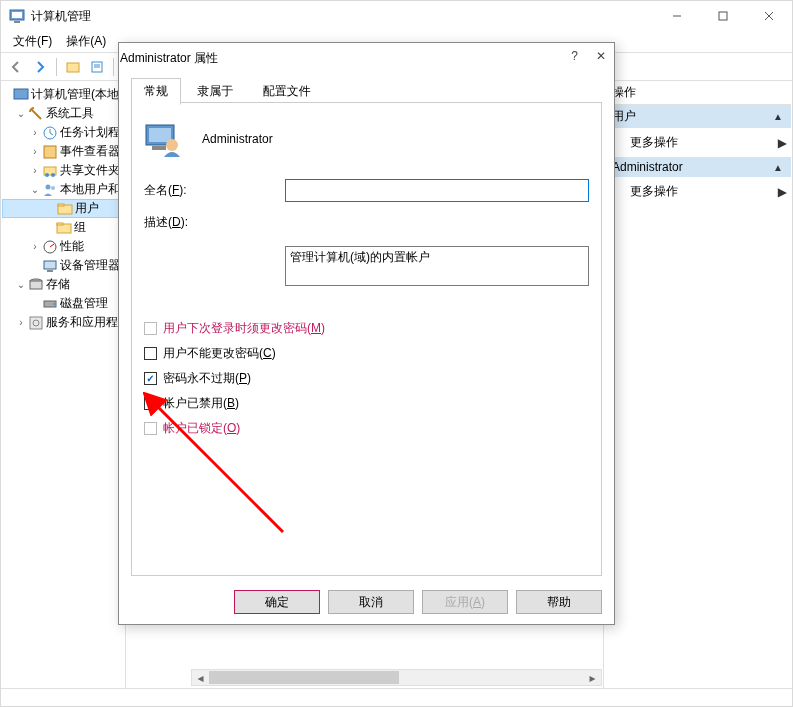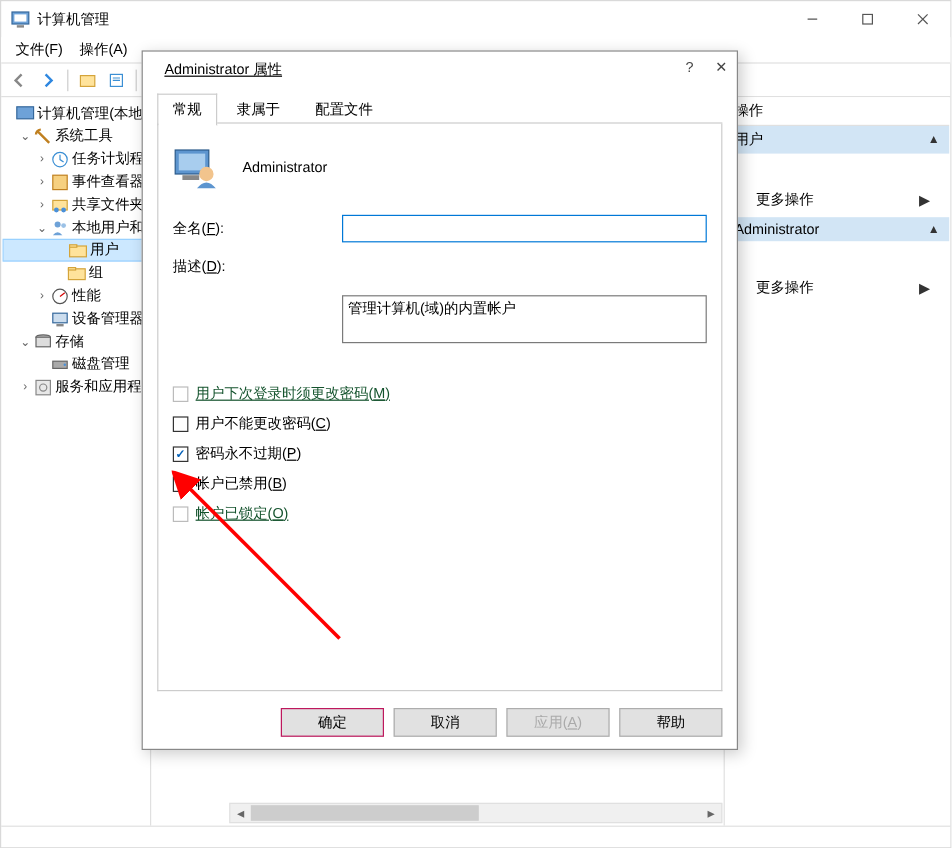--- a/index.html
+++ b/index.html
@@ -27,54 +27,54 @@
     .tree-item.selected { background: #cce8ff; border: 1px solid #99d1ff; padding: 0 1px; }
     .tree-item.l1 { padding-left: 0px; }
     .tree-item.l2 { padding-left: 12px; }
     .tree-item.l3 { padding-left: 26px; }
     .tree-item.l4 { padding-left: 40px; }
 
     .actions-panel { width: 188px; border-left: 1px solid #e0e0e0; position: absolute; right: 1px; top: 80px; bottom: 18px; }
     .actions-header { padding: 3px 8px; background: #fff; font-size: 12px; border-bottom: 1px solid #e0e0e0; }
     .actions-group { background: #d2e5f5; padding: 3px 8px; font-size: 12px; display: flex; justify-content: space-between; align-items: center; }
     .actions-group .triangle { font-size: 10px; color: #333; }
-    .actions-sub { padding: 6px 16px 6px 26px; display: flex; justify-content: space-between; align-items: center; margin-top: 24px; }
+    .actions-sub { padding: 6px 4px 6px 26px; display: flex; justify-content: space-between; align-items: center; }
     .actions-sub .triangle2 { color: #333; }
 
     .status-bar { position: absolute; bottom: 0; left: 0; right: 0; height: 18px; border-top: 1px solid #e0e0e0; }
     .scrollbar-h { position: absolute; left: 190px; right: 190px; bottom: 20px; height: 17px; background: #f0f0f0; border: 1px solid #e0e0e0; }
     .scrollbar-h .thumb { position: absolute; left: 17px; width: 190px; top: 1px; bottom: 1px; background: #cdcdcd; }
     .scrollbar-h .arrl, .scrollbar-h .arrr { position: absolute; top: 0; width: 17px; height: 15px; display:flex;align-items:center;justify-content:center; color:#666;}
     .scrollbar-h .arrl { left: 0; }
     .scrollbar-h .arrr { right: 0; }
 
     
     .dialog { position: absolute; left: 118px; top: 42px; width: 497px; height: 583px; background: #fff; border: 1px solid #888; box-shadow: 3px 3px 12px rgba(0,0,0,0.2); z-index: 100; }
-    .dialog-title { height: 30px; display: flex; align-items: center; padding: 0 18px; font-size: 12px; position: relative; text-decoration: underline; }
+    .dialog-title { height: 30px; display: flex; align-items: center; padding: 0 1px; font-size: 12px; position: relative; }
     .dialog-title .right { position: absolute; right: 8px; top: 6px; display: flex; gap: 18px; color: #444; }
     .dialog-title .right span { cursor: default; }
 
     .dialog-tabs { position: relative; margin: 4px 12px 0; height: 26px; }
     .dialog-tab { display: inline-block; padding: 4px 12px; border: 1px solid #ccc; border-bottom: 1px solid #fff; font-size: 12px; position: relative; top: 1px; background: #fff; }
     .dialog-tab.inactive { border: 1px solid transparent; background: transparent; }
     .dialog-tabs-bottom { border-bottom: 1px solid #ccc; position: absolute; bottom: 0; left: 0; right: 0; }
     .dialog-body { position: absolute; left: 12px; right: 12px; top: 60px; bottom: 48px; border: 1px solid #ccc; border-top: none; padding: 18px 12px; }
 
     .user-header { display: flex; align-items: center; gap: 22px; margin-bottom: 22px; }
     .user-icon { width: 36px; height: 36px; }
 
     .field-row { display: flex; align-items: center; margin-bottom: 12px; gap: 31px; }
     .field-label { width: 110px; font-size: 12px; }
     .field-label u { text-decoration: underline; }
     .field-input { flex: 1; height: 23px; border: 1px solid #7a7a7a; padding: 2px 4px; font-size: 12px; }
     .field-input.focused { border: 1px solid #0078d7; }
     .field-textarea { flex: 1; height: 40px; border: 1px solid #7a7a7a; padding: 2px 4px; font-size: 12px; resize: none; margin-top: 32px; }
 
     .check-row { display: flex; align-items: center; margin: 8px 0; font-size: 12px; gap: 6px; }
-    .check-row.disabled { color: #14532d; text-decoration: underline; }
+    .check-row.disabled { color: #be185d; }
     .checkbox { width: 13px; height: 13px; border: 1px solid #333; display: inline-flex; align-items: center; justify-content: center; font-size: 10px; background: #fff; }
     .checkbox.checked::after { content: "✓"; color: #005fb8; font-weight: bold; }
     .checkbox.disabled { border-color: #bbb; }
 
     .dialog-buttons { position: absolute; right: 12px; bottom: 10px; display: flex; gap: 8px; }
     .dialog-buttons button { width: 86px; height: 24px; font-size: 12px; border: 1px solid #adadad; background: #e1e1e1; }
     .dialog-buttons button.primary { border: 1px solid #be185d; }
     .dialog-buttons button.disabled { color: #aaa; }
 
     .arrow-annot { position: absolute; left: 143px; top: 392px; width: 160px; height: 160px; z-index: 200; pointer-events: none; }

